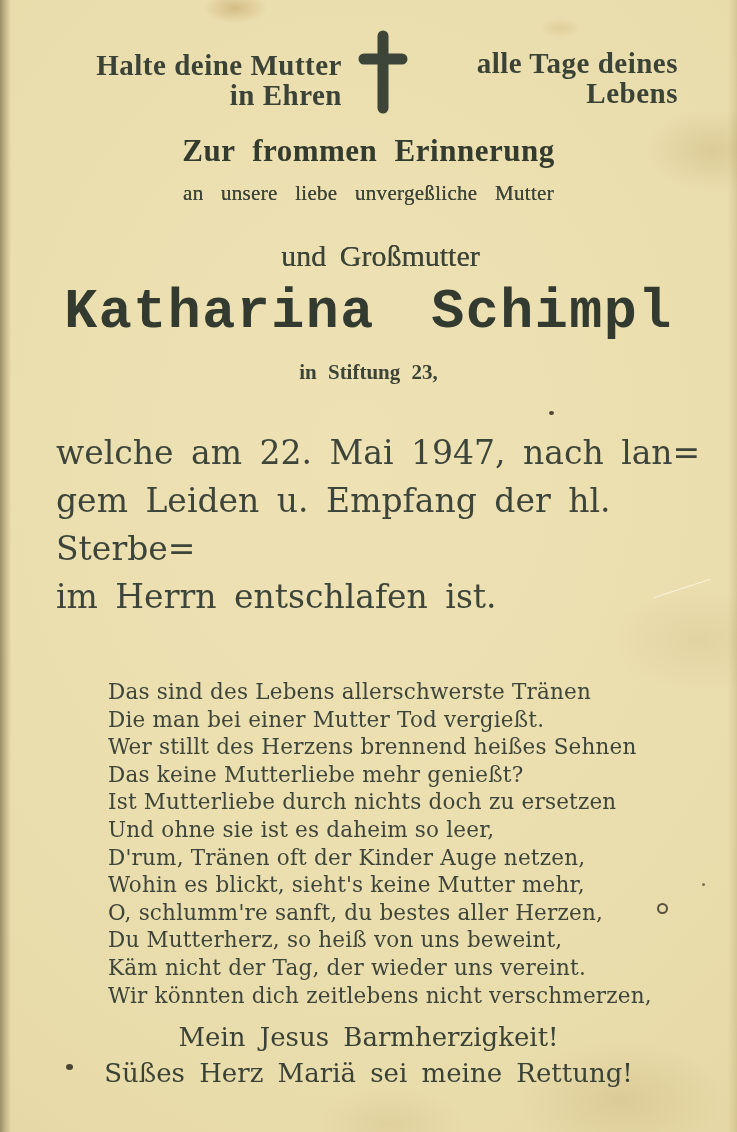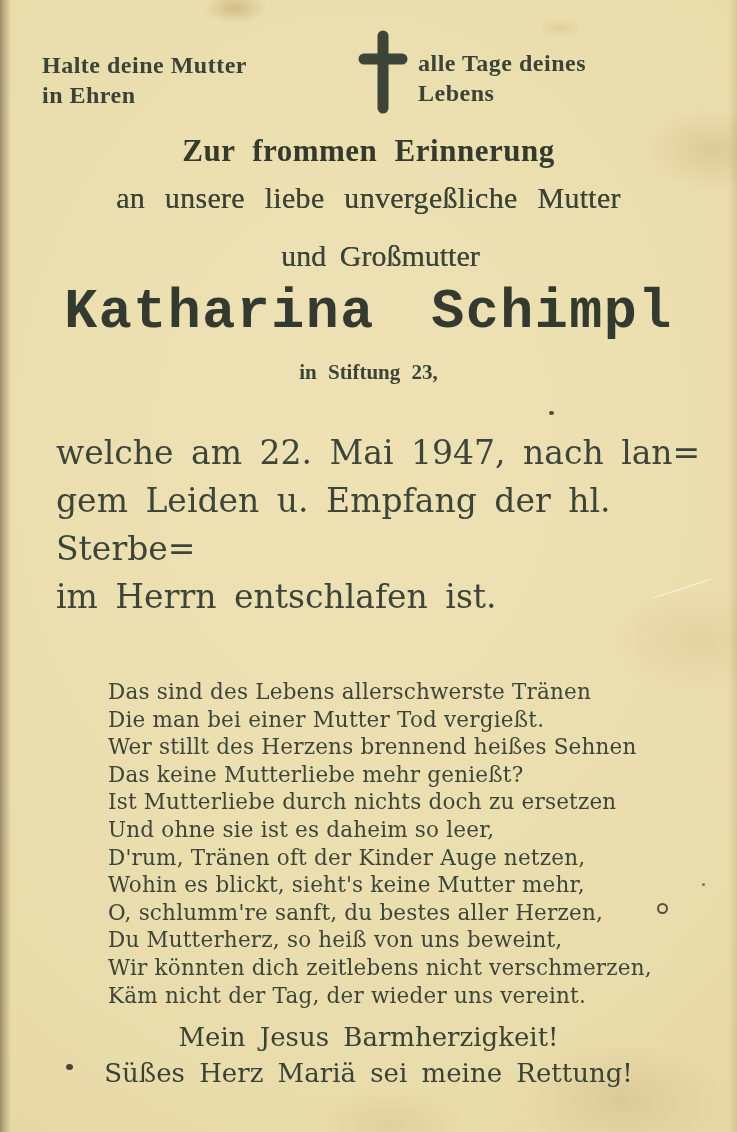--- a/index.html
+++ b/index.html
@@ -16,28 +16,28 @@
       radial-gradient(ellipse 140px 80px at 620px 1100px, rgba(150,120,60,.16), rgba(150,120,60,0) 75%),
       radial-gradient(ellipse 100px 50px at 390px 1125px, rgba(150,120,60,.12), rgba(150,120,60,0) 75%),
       linear-gradient(90deg, #9a8f6b 0px, #c3b386 5px, rgba(195,179,134,0) 11px),
       linear-gradient(270deg, rgba(160,140,90,.25) 0px, rgba(160,140,90,0) 9px),
       radial-gradient(ellipse 130% 110% at 48% 40%, #eee2b5 0%, #e9dcab 55%, #ddcc97 100%);
   }
   .abs{position:absolute;}
   .ctr{left:0;width:737px;text-align:center;}
 
   
-  .hdr{font-weight:bold;font-size:24px;line-height:30px;color:#3b4236;text-align:left;letter-spacing:.5px;}
+  .hdr{font-weight:bold;font-size:29px;line-height:30px;color:#3b4236;text-align:right;letter-spacing:.5px;}
   .hdr-left{left:42px;top:50px;width:300px;}
-  .hdr-right{left:418px;top:48px;width:250px;}
+  .hdr-right{left:428px;top:48px;width:250px;}
   .cross{left:357px;top:26px;width:52px;height:92px;}
 
   
   .t-zur{top:133px;font-size:31px;font-weight:bold;color:#333a2e;word-spacing:9px;letter-spacing:.5px;}
-  .t-an{top:181px;font-size:30px;word-spacing:12px;letter-spacing:.3px;text-shadow:0 0 .5px #3c4438;}
+  .t-an{top:181px;font-size:21px;word-spacing:12px;letter-spacing:.3px;text-shadow:0 0 .5px #3c4438;}
   .t-und{top:239px;font-size:30px;word-spacing:6px;text-shadow:0 0 .5px #3c4438;margin-left:12px;}
   .t-name{top:281px;font-size:55px;font-weight:bold;color:#333b31;letter-spacing:1.5px;word-spacing:22px;font-family:Liberation Mono, monospace;}
   .t-res{top:360px;font-size:21px;font-weight:bold;word-spacing:6px;}
 
   
   .frak{font-family:"DejaVu Serif", serif;font-weight:normal;}
   .obit{left:56px;top:429px;width:648px;font-size:33px;line-height:48px;color:#3d453a;word-spacing:7px;}
   .poem{left:108px;top:678px;width:575px;font-size:21.5px;line-height:27.6px;color:#3d453a;letter-spacing:.2px;}
   .closing1{top:1022px;font-size:26px;word-spacing:6px;color:#3a4236;}
   .closing2{top:1058px;font-size:26px;word-spacing:6px;color:#3a4236;}
@@ -90,22 +90,22 @@
     <div>Das sind des Lebens allerschwerste Tränen</div>
     <div>Die man bei einer Mutter Tod vergießt.</div>
     <div>Wer stillt des Herzens brennend heißes Sehnen</div>
     <div>Das keine Mutterliebe mehr genießt?</div>
     <div>Ist Mutterliebe durch nichts doch zu ersetzen</div>
     <div>Und ohne sie ist es daheim so leer,</div>
     <div>D'rum, Tränen oft der Kinder Auge netzen,</div>
     <div>Wohin es blickt, sieht's keine Mutter mehr,</div>
     <div>O, schlumm're sanft, du bestes aller Herzen,</div>
     <div>Du Mutterherz, so heiß von uns beweint,</div>
+    <div>Käm nicht der Tag, der wieder uns vereint.</div>
     <div>Wir könnten dich zeitlebens nicht verschmerzen,</div>
-    <div>Käm nicht der Tag, der wieder uns vereint.</div>
   </div>
 
   <div class="abs ctr frak closing1">Mein Jesus Barmherzigkeit!</div>
   <div class="abs ctr frak closing2">Süßes Herz Mariä sei meine Rettung!</div>
 
   <div class="speck sp1"></div>
   <div class="speck sp2"></div>
   <div class="speck sp3"></div>
   <div class="speck sp4"></div>
   <div class="scratch"></div>

